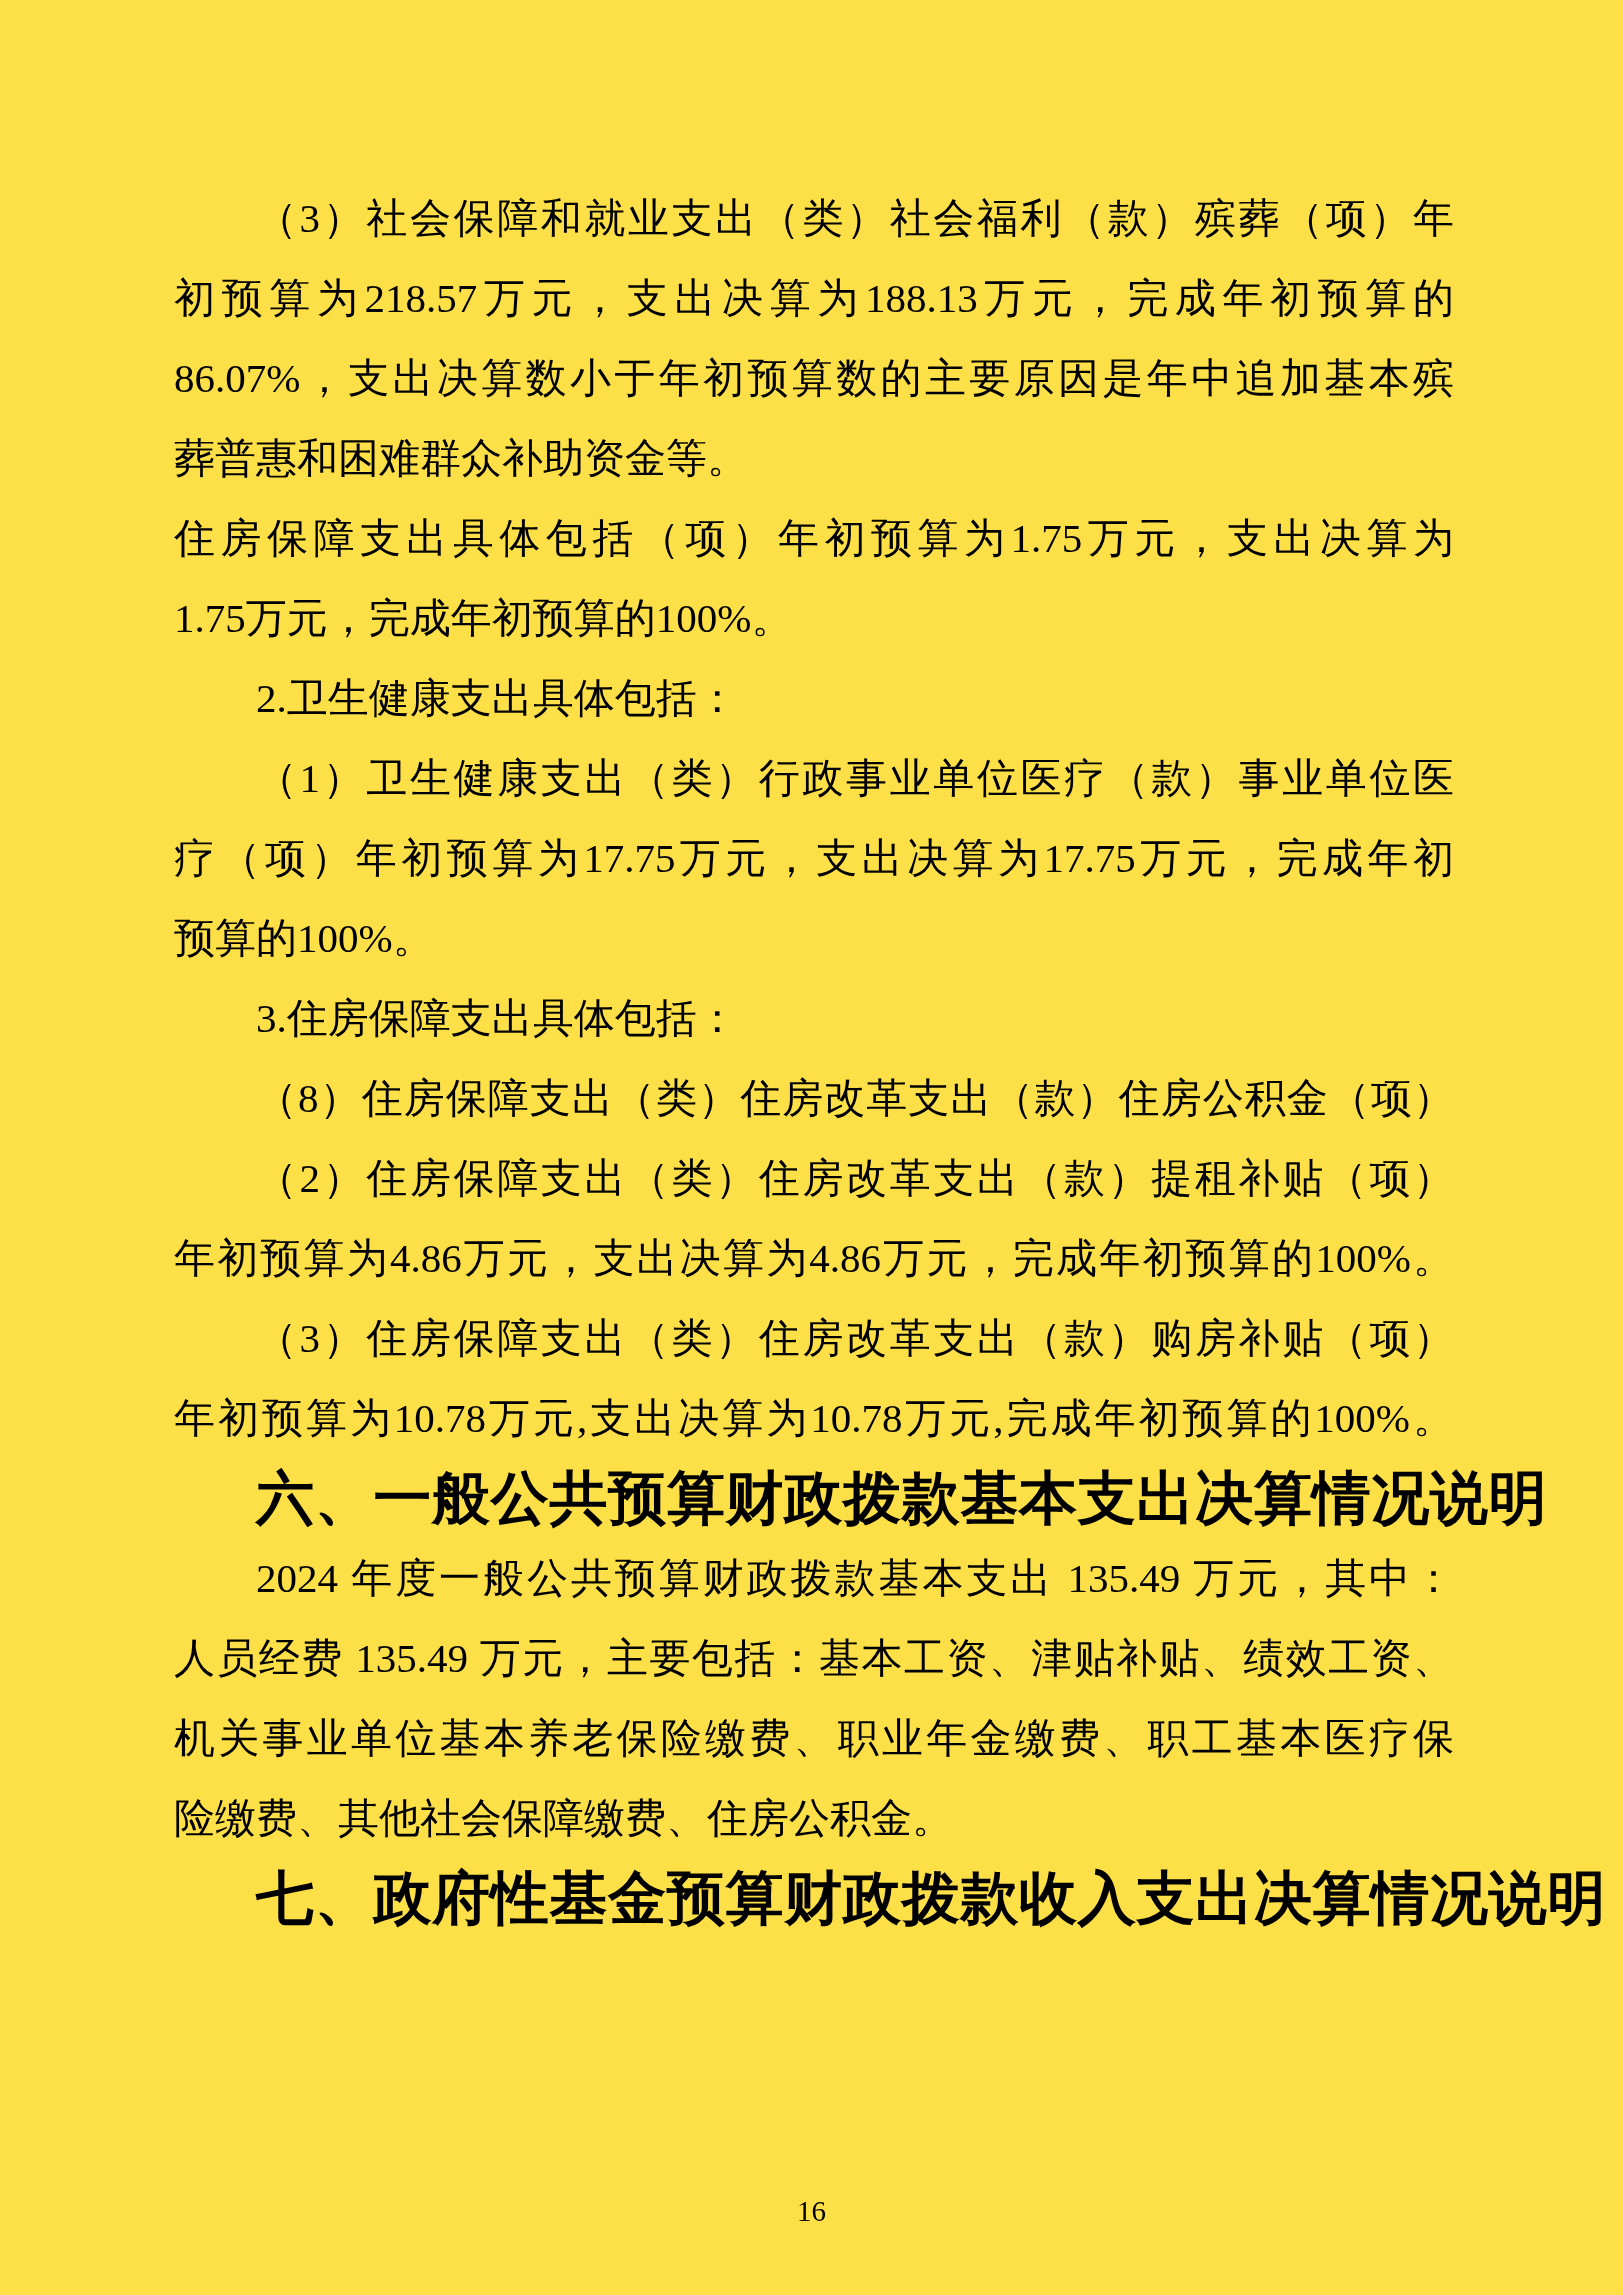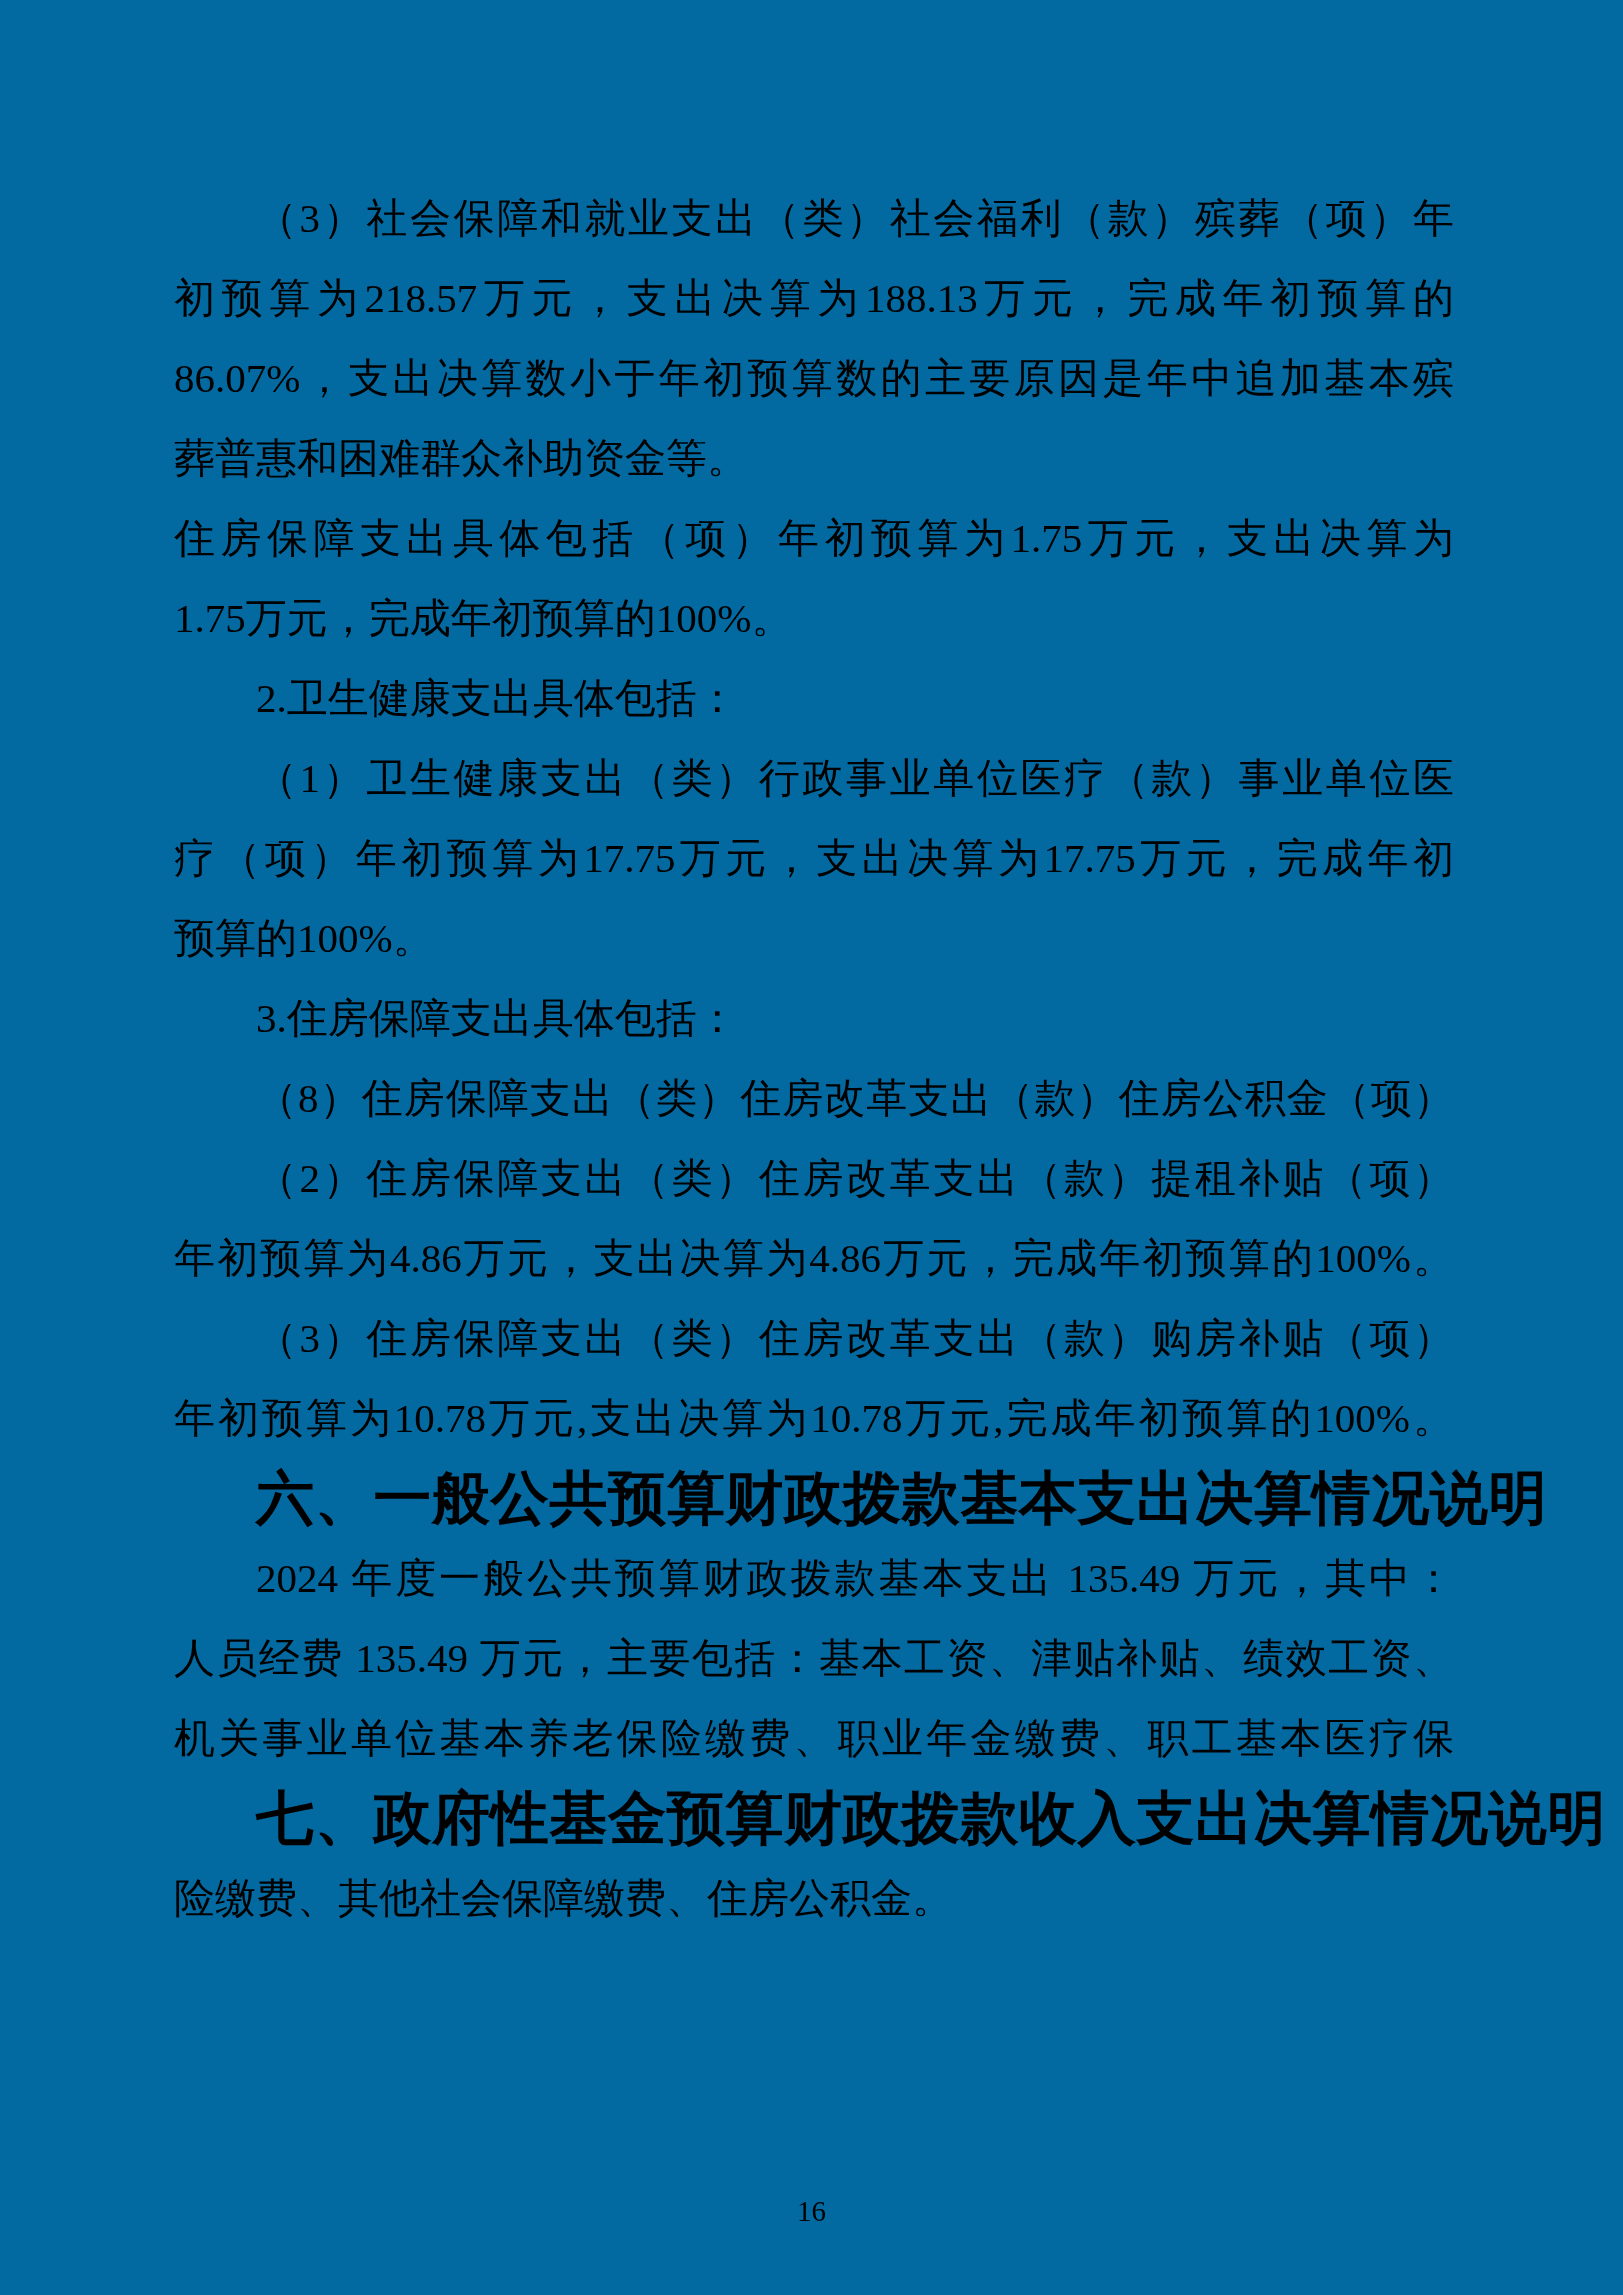--- a/index.html
+++ b/index.html
@@ -4,21 +4,21 @@
 <style>
   html, body {
     margin: 0;
     padding: 0;
     background: #e8e8e8;
   }
   .page {
     position: relative;
     width: 1623px;
     height: 2295px;
-    background: #0369a1;
+    background: #fde047;
     color: #000000;
     overflow: hidden;
     font-family: "Liberation Serif", "DejaVu Serif", serif;
   }
   .textblock {
     position: absolute;
     left: 174px;
     top: 178px;
     width: 1280px;
   }
@@ -75,19 +75,19 @@
     <div class="ln ind">3.住房保障支出具体包括：</div>
     <div class="ln ind fill">（8）住房保障支出（类）住房改革支出（款）住房公积金（项）</div>
     <div class="ln ind fill">（2）住房保障支出（类）住房改革支出（款）提租补贴（项）</div>
     <div class="ln fill">年初预算为4.86万元，支出决算为4.86万元，完成年初预算的100%。</div>
     <div class="ln ind fill">（3）住房保障支出（类）住房改革支出（款）购房补贴（项）</div>
     <div class="ln fill">年初预算为10.78万元,支出决算为10.78万元,完成年初预算的100%。</div>
     <div class="ln ind hd">六、一般公共预算财政拨款基本支出决算情况说明</div>
     <div class="ln ind fill">2024 年度一般公共预算财政拨款基本支出 135.49 万元，其中：</div>
     <div class="ln fill">人员经费 135.49 万元，主要包括：基本工资、津贴补贴、绩效工资、</div>
     <div class="ln fill">机关事业单位基本养老保险缴费、职业年金缴费、职工基本医疗保</div>
+    <div class="ln">险缴费、其他社会保障缴费、住房公积金。</div>
     <div class="ln ind hd">七、政府性基金预算财政拨款收入支出决算情况说明</div>
-    <div class="ln">险缴费、其他社会保障缴费、住房公积金。</div>
   </div>
 
   <div class="pageno">16</div>
 </div>
 
 
 </body></html>

